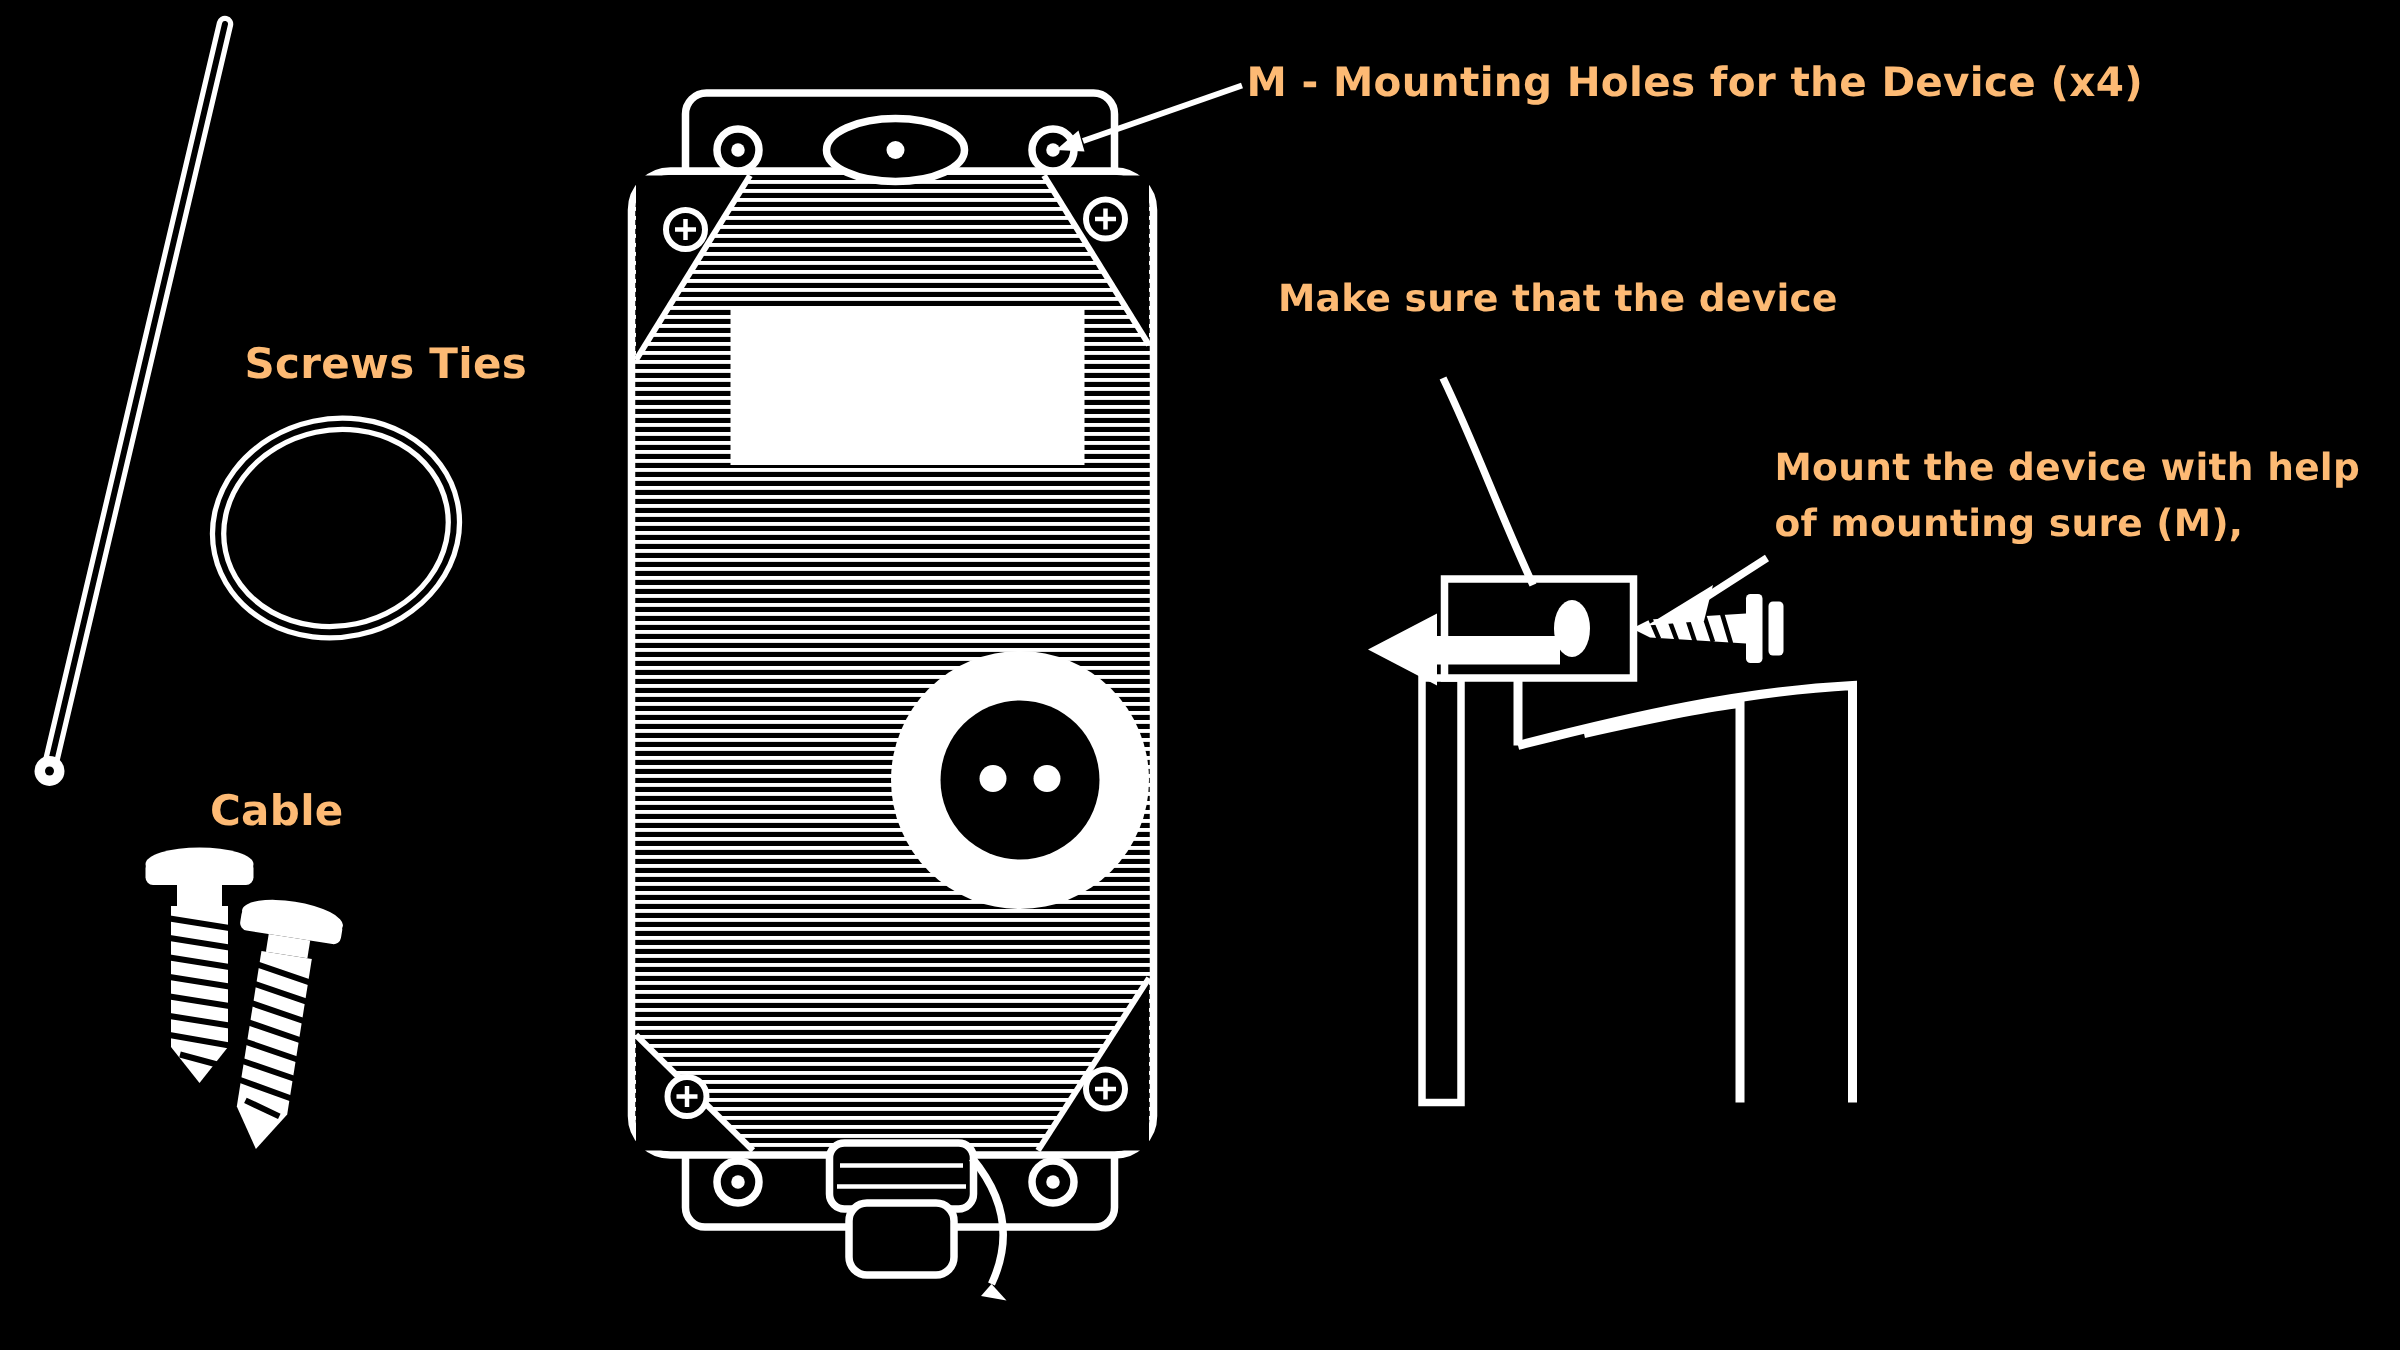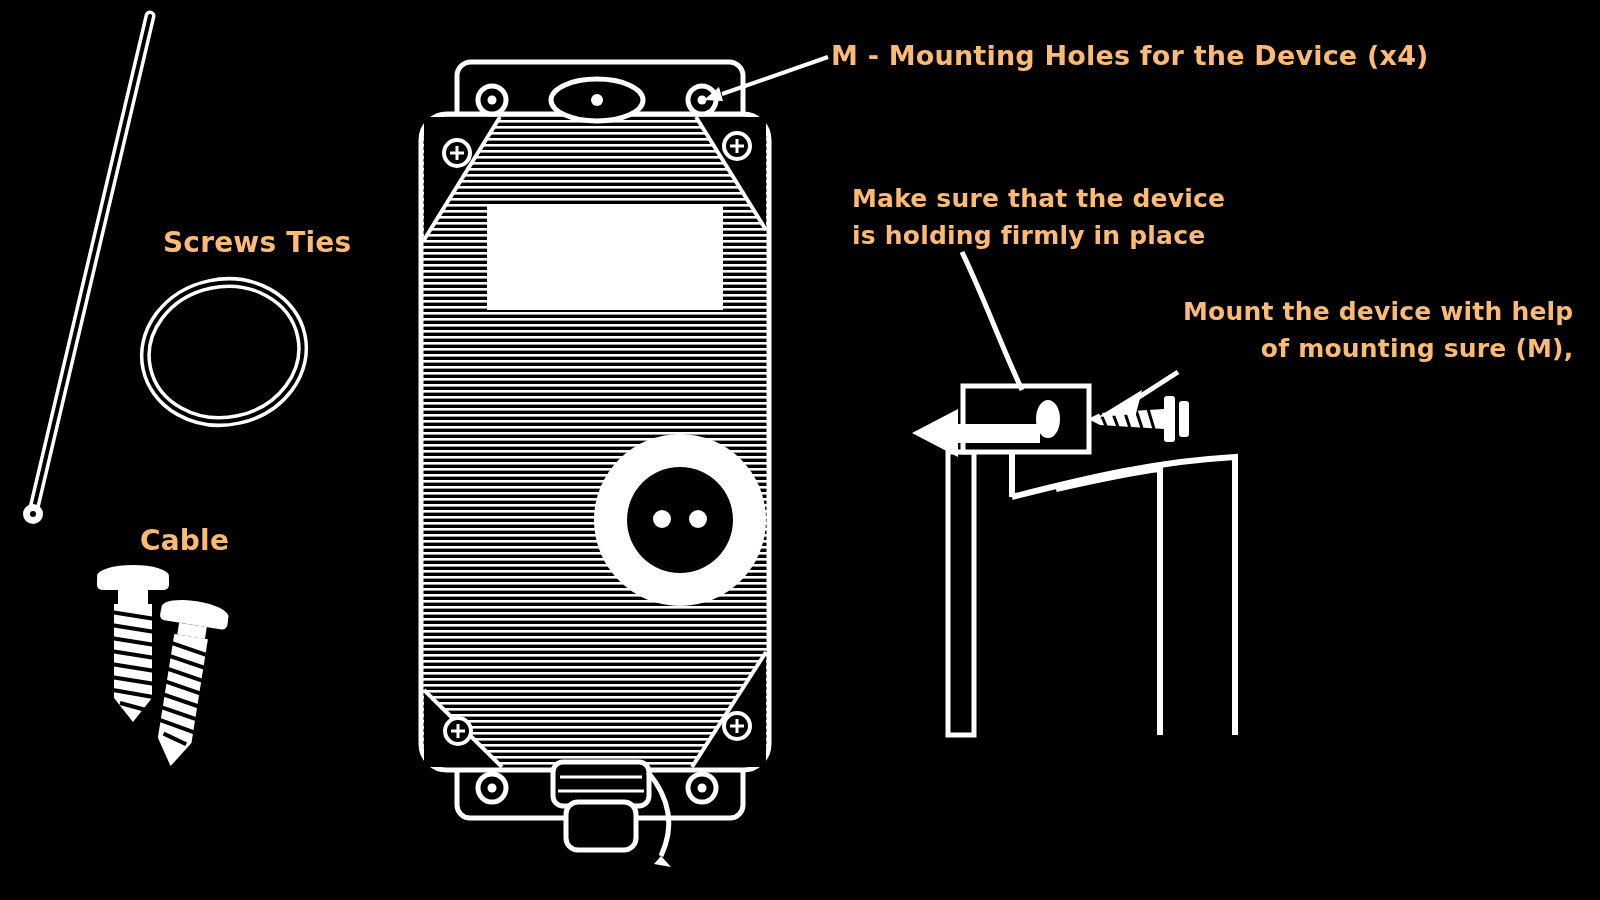--- a/index.html
+++ b/index.html
@@ -184,21 +184,20 @@
   </svg>
 
   <div class="label" style="left:163px; top:226px;">Screws Ties</div>
 
   <div class="label" style="left:140px; top:524px;">Cable</div>
 
   <div class="label callout-single" style="left:831px; top:40px;">M - Mounting Holes for the Device (x4)</div>
 
   <div class="label callout" style="left:816px; top:180px;margin-left:36px;">
     <div>Make sure that the device</div>
-    <div>is holding firmly in place</div>
   </div>
 
-  <div class="label callout" style="left:1183px; top:293px;text-align:right;">
+  <div class="label callout" style="left:1183px; top:293px;">
     <div>Mount the device with help</div>
     <div>of mounting sure (M),</div>
   </div>
 
 </div>
 
 </body></html>

